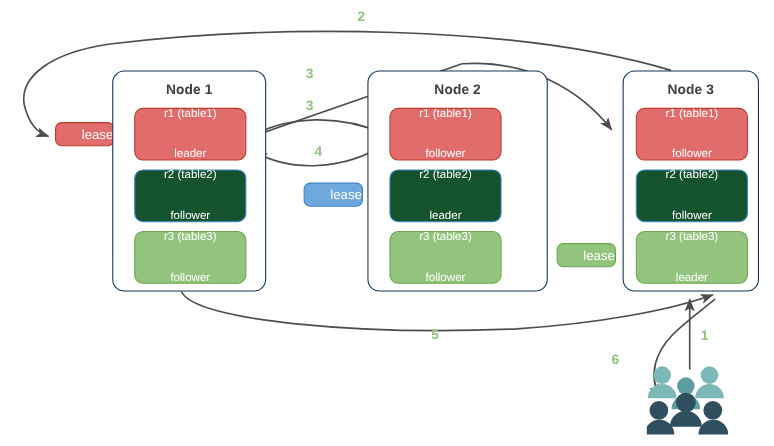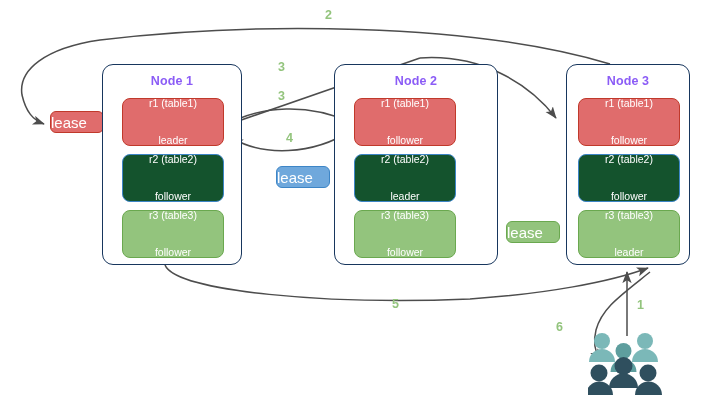--- a/index.html
+++ b/index.html
@@ -30,21 +30,21 @@
     background: #ffffff;
   }
   .node-title {
     position: absolute;
     left: 0;
     right: 0;
     top: 9px;
     text-align: center;
     font-size: 12.5px;
     font-weight: bold;
-    color: #8b5cf6;
+    color: #404040;
     letter-spacing: .1px;
   }
   .replica {
     position: absolute;
     box-sizing: border-box;
     border-radius: 8px;
     display: flex;
     flex-direction: column;
     align-items: center;
     justify-content: center;
@@ -58,23 +58,23 @@
   .rep-red   { background: #e06c6c; border: 1.3px solid #c0392b; }
   .rep-blue  { background: #14532d; border: 1.3px solid #3d85c6; justify-content: center; }
   .rep-green { background: #93c47d; border: 1.3px solid #6aa84f; align-items: center; }
 
   .lease {
     position: absolute;
     box-sizing: border-box;
     border-radius: 6px;
     display: flex;
     align-items: center;
-    justify-content: flex-start;
+    justify-content: flex-end;
     color: #ffffff;
-    font-size: 15px;
+    font-size: 12px;
   }
   .lease-red   { background: #e06c6c; border: 1.3px solid #c0392b; }
   .lease-blue  { background: #6fa8dc; border: 1.3px solid #3d85c6; }
   .lease-green { background: #93c47d; border: 1.3px solid #6aa84f; }
 
   .edge-label {
     position: absolute;
     color: #93c47d;
     font-size: 12.5px;
     font-weight: bold;

